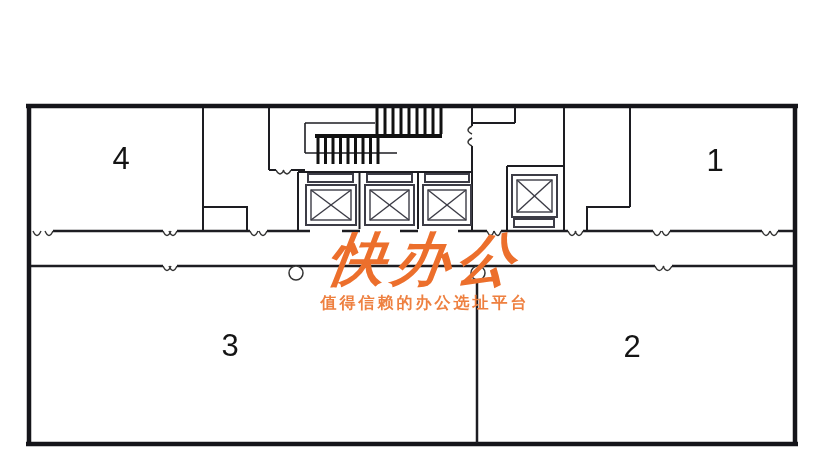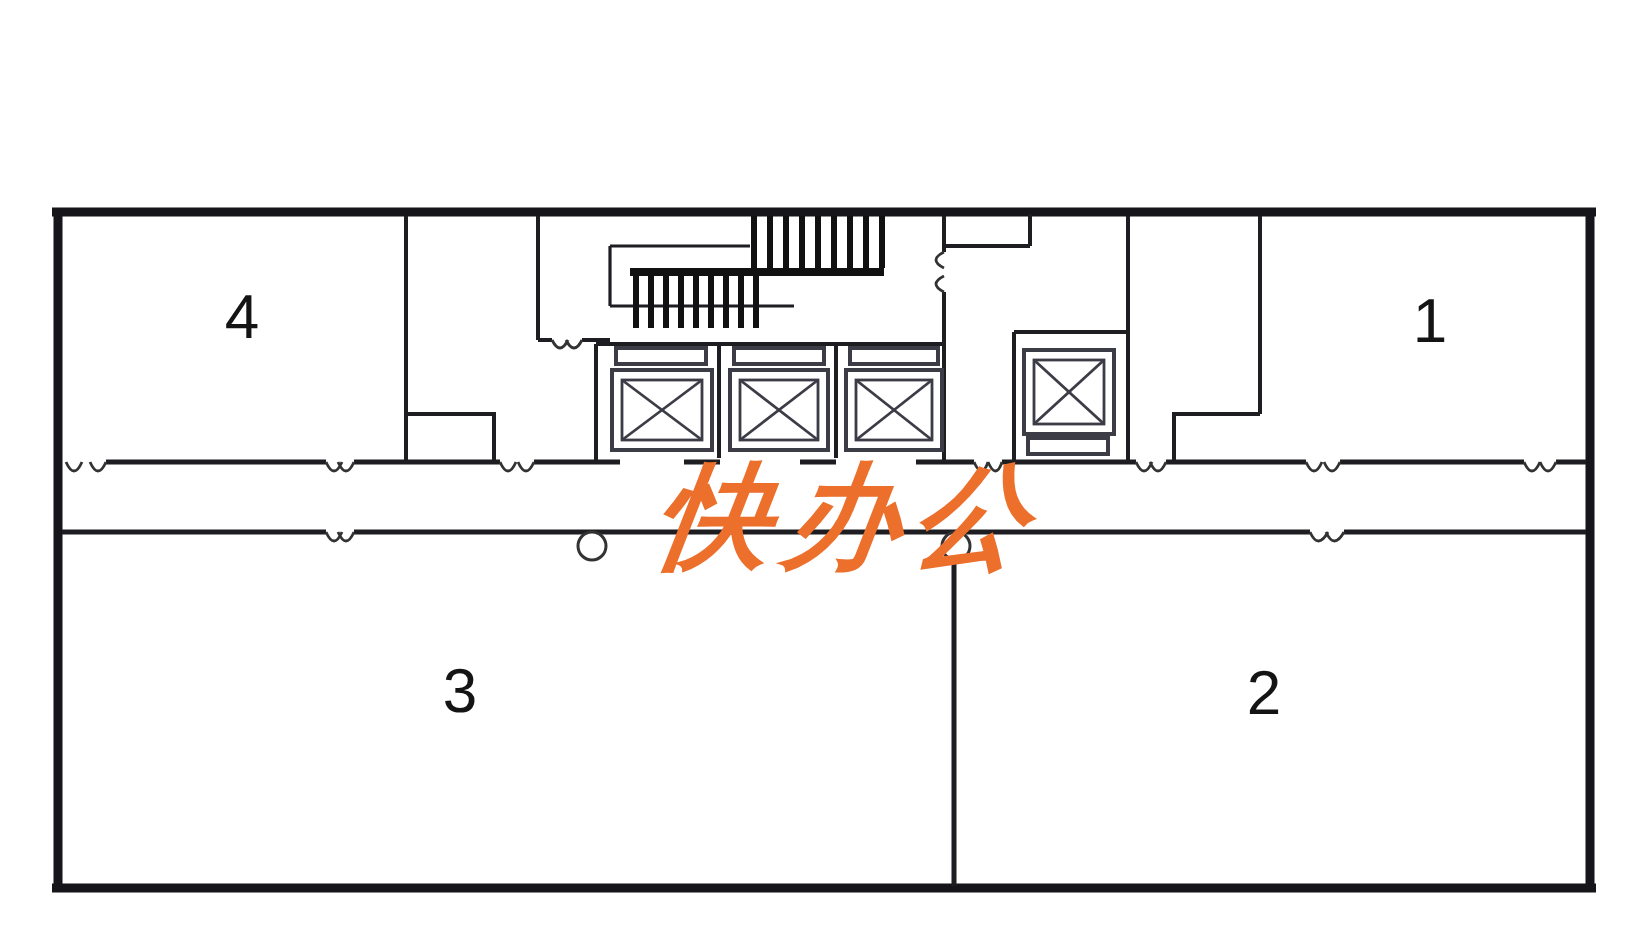--- a/index.html
+++ b/index.html
@@ -196,15 +196,16 @@
     </g>
   </svg>
 
   <div class="room-label room-label-4">4</div>
   <div class="room-label room-label-1">1</div>
   <div class="room-label room-label-3">3</div>
   <div class="room-label room-label-2">2</div>
 
   <div class="watermark">
     <div class="watermark-logo">快办公</div>
+    <div class="watermark-tagline">值得信赖的办公选址平台</div>
   </div>
 
 </div>
 
 </body></html>

